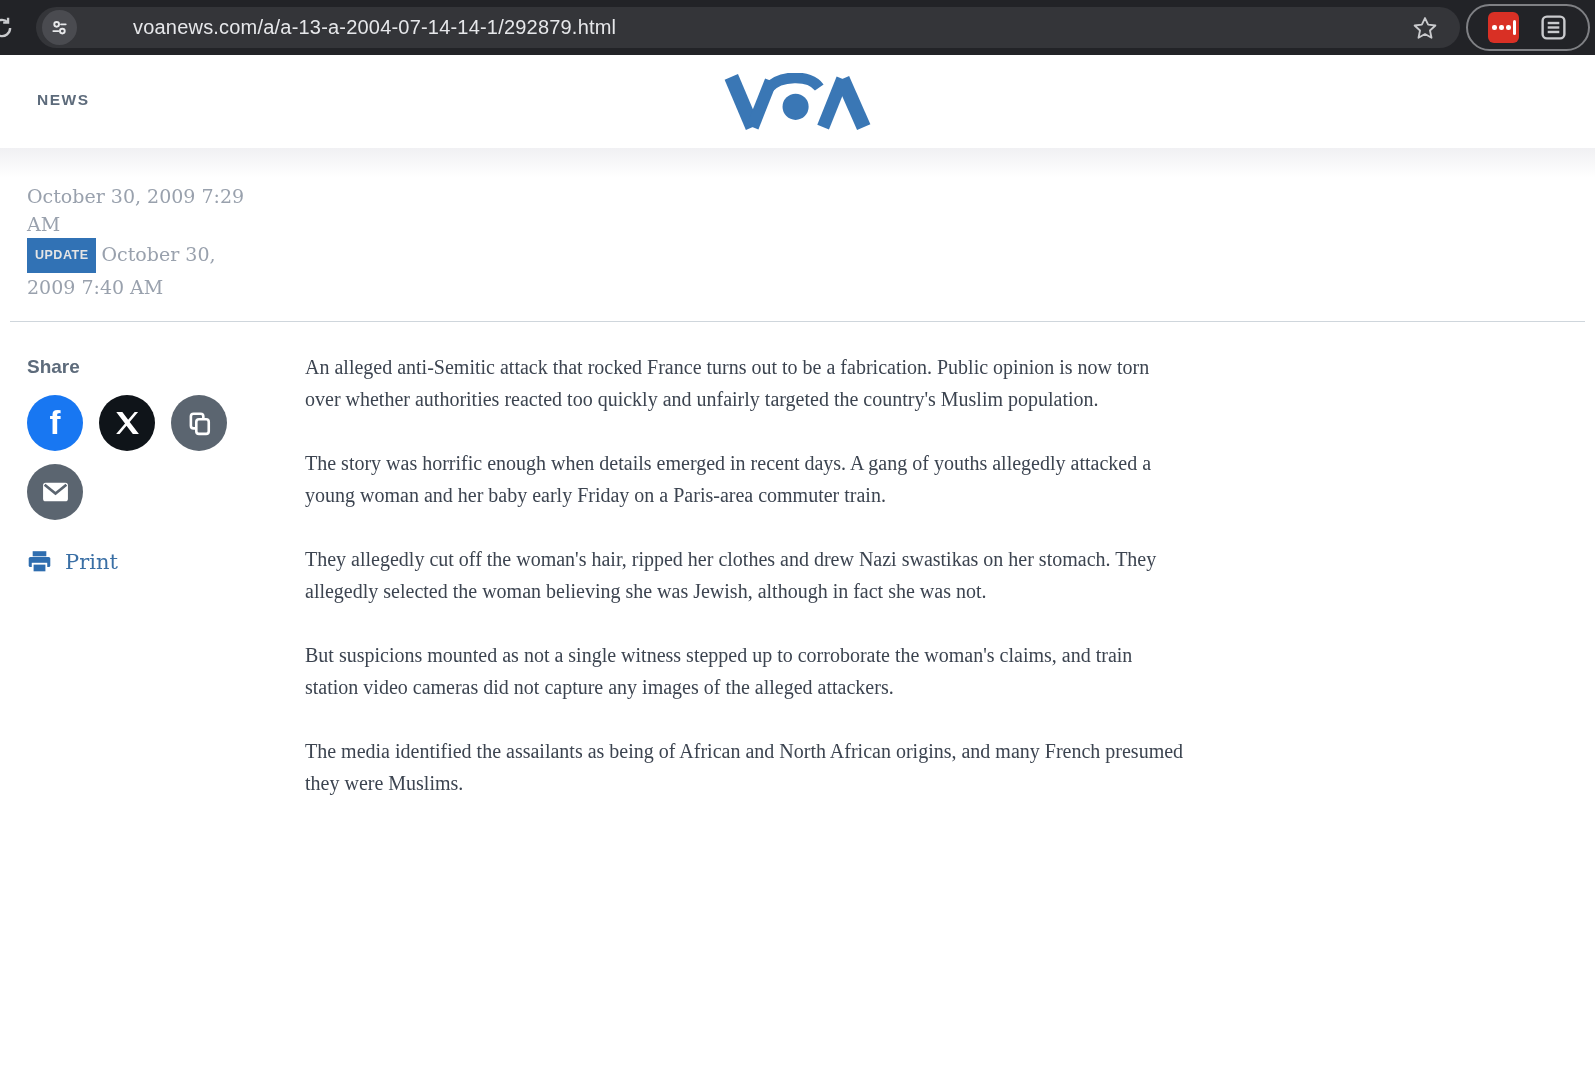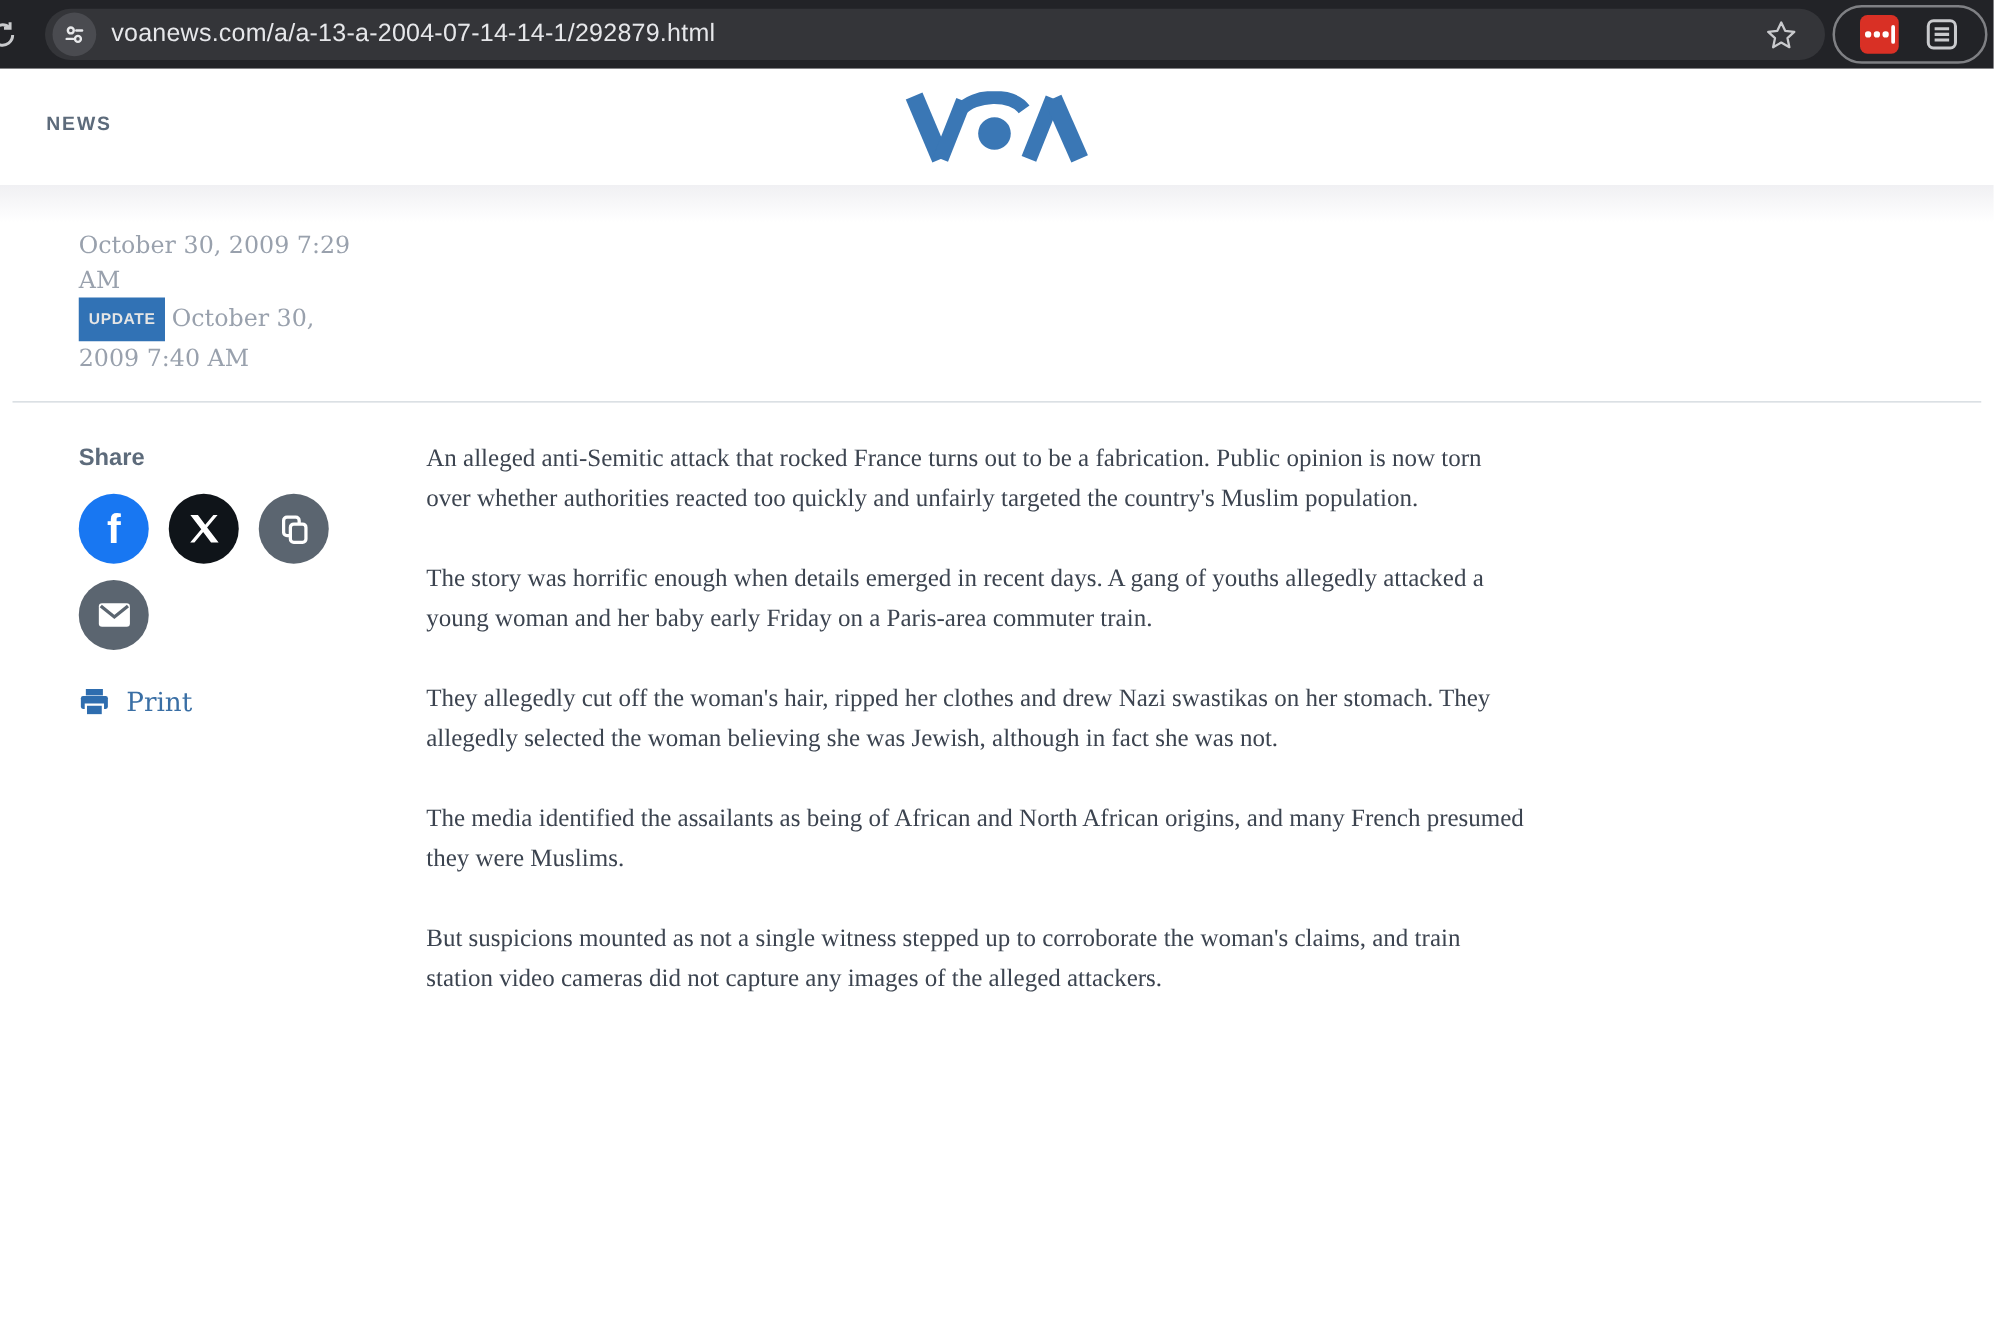--- a/index.html
+++ b/index.html
@@ -3,21 +3,21 @@
 <meta charset="utf-8">
 <style>
   * { margin:0; padding:0; box-sizing:border-box; }
   html,body { width:1595px; height:1072px; overflow:hidden; background:#fff;
               font-family:"Liberation Sans", sans-serif; }
 
   
   .toolbar { position:relative; height:55px; background:#222327; display:flex; align-items:center; }
   .reload-icon { position:absolute; left:-11px; top:15px; width:26px; height:26px; color:#c9cacd; }
   .omnibox { position:absolute; left:36px; top:7px; width:1424px; height:41px;
-             background:#343539; border-radius:21px; display:flex; align-items:center; cursor:text; }
+             background:#343539; border-radius:21px; display:flex; align-items:center; cursor:text;gap:44px; }
   .site-info { width:35px; height:35px; border-radius:50%; background:#4a4b50; margin-left:6px;
                display:flex; align-items:center; justify-content:center; flex:none; cursor:pointer; }
   .url-text { color:#e6e7ea; font-size:20px; margin-left:12px; letter-spacing:.2px; white-space:nowrap;
               flex:1 1 auto; overflow:hidden; }
   .star-btn { width:26px; height:26px; margin-right:22px; flex:none; color:#c9cacd; cursor:pointer; }
   .ext-pill { position:absolute; left:1466px; top:4px; width:124px; height:47px; border:2px solid #7f8084;
               border-radius:24px; display:flex; align-items:center; justify-content:space-evenly; }
   .pw-icon { width:31px; height:31px; border-radius:6px; background:#d93025; position:relative; cursor:pointer; }
   .pw-icon .dots { position:absolute; left:4px; top:9px; width:19px; height:13px; display:flex; gap:2.5px; align-items:center; }
   .pw-icon .dot { width:4.5px; height:4.5px; border-radius:50%; background:#fff; }
@@ -25,21 +25,21 @@
   .reader-btn { width:29px; height:29px; color:#c9cacd; cursor:pointer; }
 
   
   .site-header { position:relative; height:93px; background:#fff;text-align:center; }
   .news-label { position:absolute; left:37px; top:36px; font-size:15.5px; font-weight:700;
                 letter-spacing:1.5px; color:#5d6b7b; cursor:pointer; }
   .voa-logo { position:absolute; left:50%; transform:translateX(-50%); top:18px; cursor:pointer; }
   .header-fade { height:30px; background:linear-gradient(#f0f0f3, #ffffff); }
 
   
-  .row { display:flex; padding-left:27px;margin-left:36px; }
+  .row { display:flex; padding-left:27px; }
   .aside-col { width:278px; flex:none; }
   .dates { width:232px; font-family:"DejaVu Serif", serif; font-size:19px; line-height:28px;
            color:#99a1ad; padding-top:4px; }
   .update-badge { display:inline-block; background:#3172b5; color:#e5e5e5;
                   font-family:"Liberation Sans", sans-serif; font-size:12.5px; font-weight:700;
                   letter-spacing:.5px; padding:3px 8px 4px; margin-right:5px; vertical-align:2px; }
   h1.headline { width:1212px; font-family:"DejaVu Serif", serif; font-weight:400; font-size:57px;
                 line-height:87px; color:#283442; white-space:pre-wrap; margin-top:-6px; }
   .divider { border:none; border-top:1px solid #cfd6dc; margin:20px 10px 0; }
 
@@ -158,17 +158,17 @@
           <rect x="5" y="12" width="12" height="7.5" stroke="#fff" stroke-width="1.6"></rect>
         </svg>
         <span class="print-label">Print</span>
       </div>
     </div>
 
     <div class="body-col">
       <p>An alleged anti-Semitic attack that rocked France turns out to be a fabrication. Public opinion is now torn over whether authorities reacted too quickly and unfairly targeted the country's Muslim population.</p>
       <p>The story was horrific enough when details emerged in recent days. A gang of youths allegedly attacked a young woman and her baby early Friday on a Paris-area commuter train.</p>
       <p>They allegedly cut off the woman's hair, ripped her clothes and drew Nazi swastikas on her stomach. They allegedly selected the woman believing she was Jewish, although in fact she was not.</p>
+      <p>But suspicions mounted as not a single witness stepped up to corroborate the woman's claims, and train station video cameras did not capture any images of the alleged attackers.</p>
       <p>The media identified the assailants as being of African and North African origins, and many French presumed they were Muslims.</p>
-      <p>But suspicions mounted as not a single witness stepped up to corroborate the woman's claims, and train station video cameras did not capture any images of the alleged attackers.</p>
     </div>
   </div>
 </main>
 
 </body></html>

